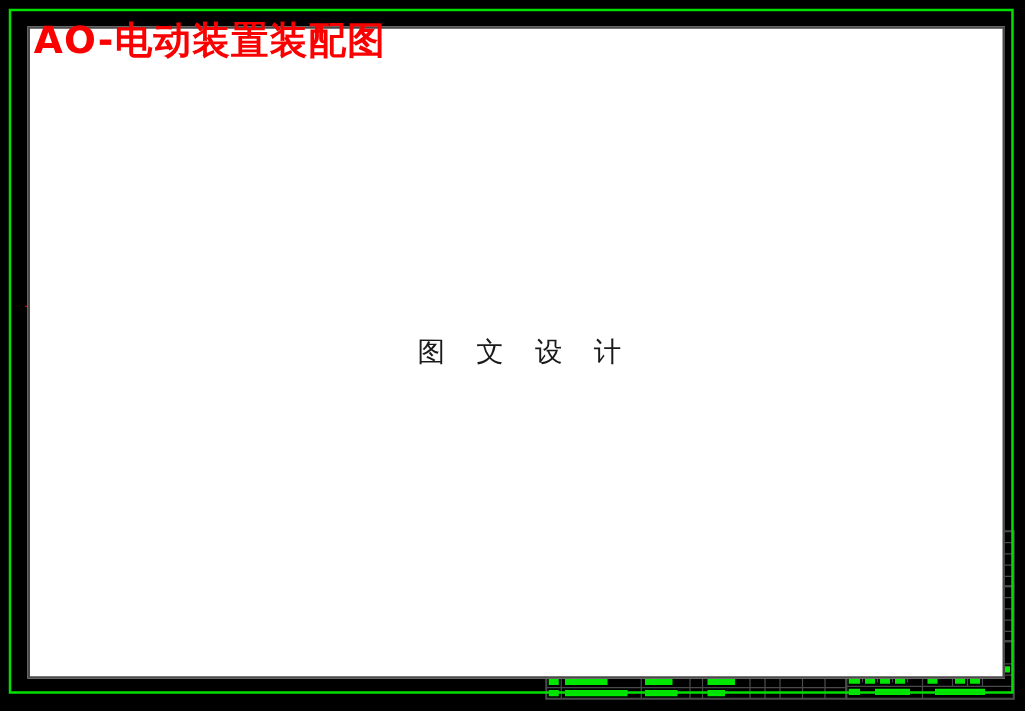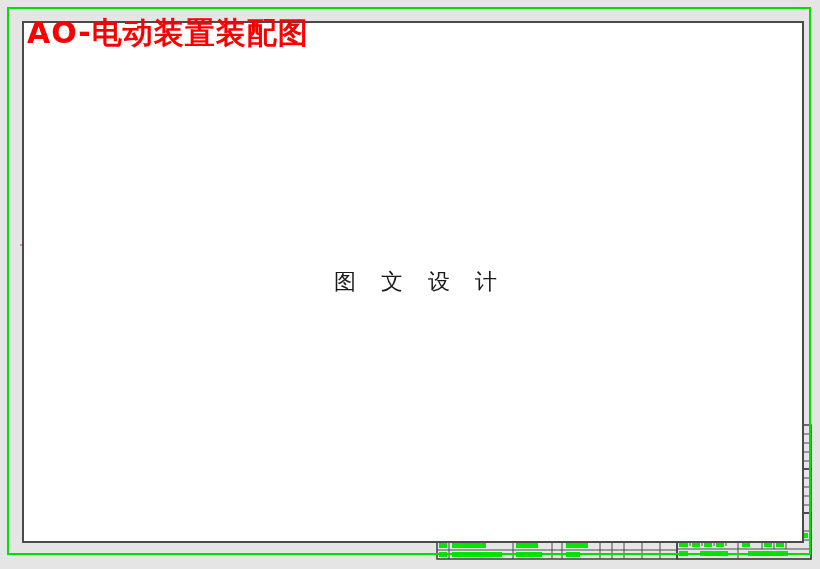--- a/index.html
+++ b/index.html
@@ -1,19 +1,19 @@
 <!DOCTYPE html>
 <html><head>
 <meta charset="utf-8">
 <title>AO-电动装置装配图</title>
 <style>
   html,body{margin:0;padding:0;background:#ffffff;}
   body{width:820px;height:569px;overflow:hidden;
        font-family:"Liberation Sans","DejaVu Sans",sans-serif;}
-  #sheet{position:relative;width:820px;height:569px;background:#e5e5e5;}
+  #sheet{position:relative;width:820px;height:569px;background:#000000;}
 
   
   .outer-frame{position:absolute;left:7px;top:7px;width:804px;height:548px;
       border:2px solid #00e000;box-sizing:border-box;}
   .inner-frame{position:absolute;left:22px;top:21px;width:782px;height:522px;
       border:2px solid #4a4a4a;box-sizing:border-box;background:#fff;}
 
   
   .dwg-title{position:absolute;left:27px;top:18px;
       font-family:"DejaVu Sans","Liberation Sans",sans-serif;

